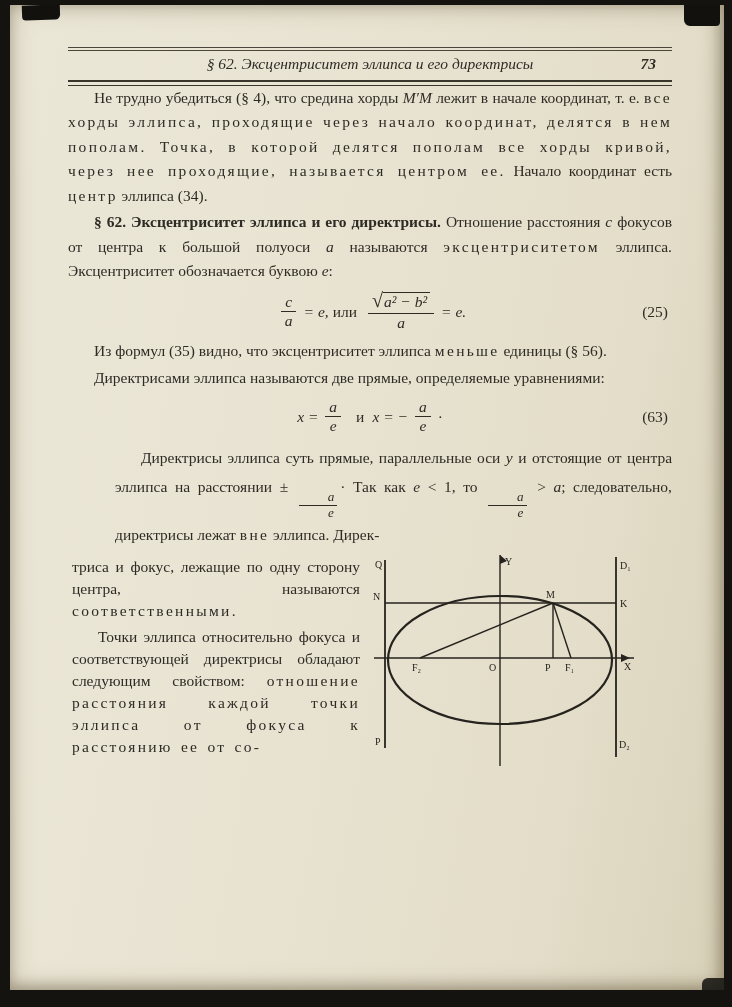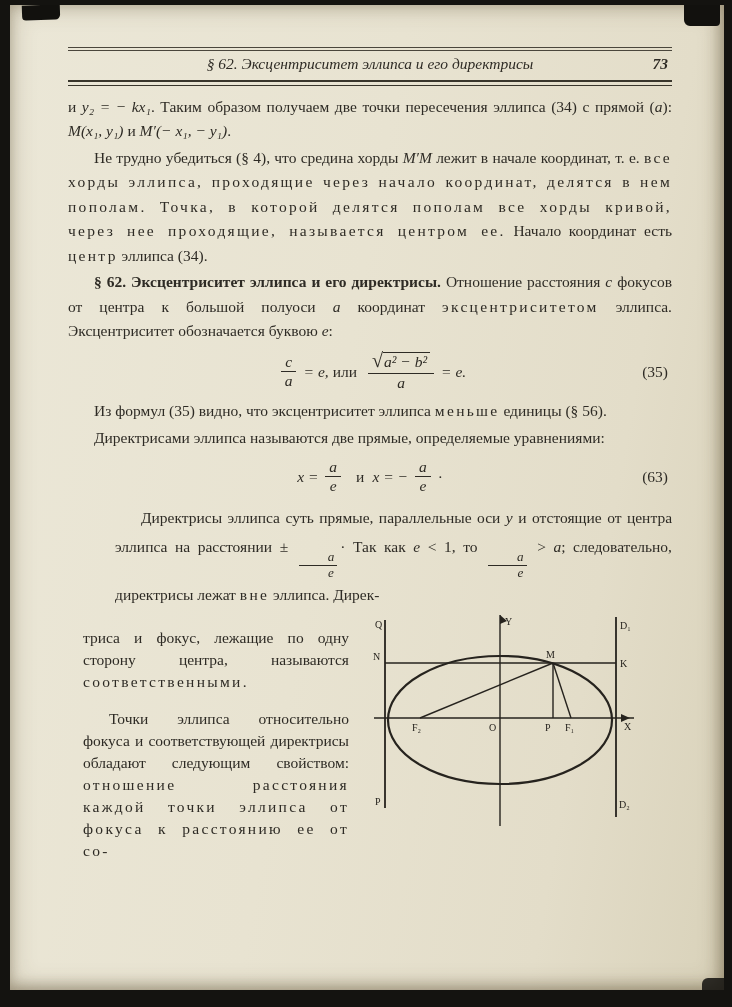--- a/index.html
+++ b/index.html
@@ -21,21 +21,21 @@
 
   .content{
     position:absolute;left:58px;top:42px;width:604px;
     color:#2e2b25;font-size:15.5px;line-height:24.5px;
   }
 
   
   .hline1{height:2px;border-top:1px solid #4a463c;border-bottom:1px solid #4a463c;}
   .hline2{height:3px;border-top:2px solid #39362c;border-bottom:1.5px solid #39362c;margin-top:1px;}
   .hdr-row{position:relative;text-align:center;font-style:italic;font-size:15.5px;padding:1px 0 2px;}
-  .pageno{position:absolute;right:4px;top:1px;font-weight:bold;}
+  .pageno{position:absolute;right:16px;top:1px;font-weight:bold;}
 
   p{margin:0 0 2px;text-align:justify;}
   .ind{text-indent:26px;}
   .sp{letter-spacing:2.3px;word-spacing:2px;}
   .bh{font-weight:bold;}
   .it{font-style:italic;}
   .topgap{margin-top:9px;}
 
   
   .formula{position:relative;display:flex;align-items:center;justify-content:center;margin:8px 0 7px;text-indent:0;}
@@ -48,21 +48,21 @@
   .sqrt .rsign{font-size:1.3em;line-height:1;font-style:normal;transform:translateY(-2px);}
   .sqrt .rbody{border-top:1.3px solid #2e2b25;padding:0 3px 0 1px;}
   .ifrac{display:inline-flex;flex-direction:column;align-items:center;vertical-align:-0.7em;font-size:.85em;line-height:1.12;font-style:italic;margin:0 3px;}
   .ifrac .fnum{border-bottom:1px solid #2e2b25;padding:0 3px;}
   .ifrac .fden{padding:0 3px;}
   .p7{line-height:29px;margin-left:47px;}
 
   
   .wrap-row{display:flex;margin-top:3px;}
   .leftcol{width:296px;line-height:22px;text-align:justify;}
-  .leftcol p{margin:15px;}
+  .leftcol p{margin:4px;}
   .figcol{width:308px;position:relative;}
   .figcol svg{display:block;margin-left:8px;}
   .figcap{text-align:center;margin-top:3px;font-size:14.5px;letter-spacing:1.5px;}
   svg text{font-family:"Liberation Serif","DejaVu Serif",serif;font-size:10px;fill:#26231e;}
 </style>
 </head>
 <body>
 
 <div class="paper">
   <div class="blob tl"></div>
@@ -73,42 +73,41 @@
 
     <div>
       <div class="hline1"></div>
       <div class="hdr-row">
         <span>§ 62. Эксцентриситет эллипса и его директрисы</span>
         <span class="pageno">73</span>
       </div>
       <div class="hline2"></div>
     </div>
 
-    <p class="topgap"><span>и </span><span class="it">y₂ = − kx₁</span><span>. Таким образом получаем две точки пересечения эллипса (34) с прямой (</span><span class="it">a</span><span>): </span><span class="it">M(x₁, y₁)</span><span> и </span><span class="it">M′(− x₁, − y₁)</span><span>.</span></p>
 
     <p class="ind"><span>Не трудно убедиться (§ 4), что средина хорды </span><span class="it">M′M</span><span> лежит в начале координат, т. е. </span><span class="sp">все хорды эллипса, проходящие через начало координат, делятся в нем пополам. Точка, в которой делятся пополам все хорды кривой, через нее проходящие, называется центром ее.</span><span> Начало координат есть </span><span class="sp">центр</span><span> эллипса (34).</span></p>
 
-    <p class="ind"><span class="bh">§ 62. Эксцентриситет эллипса и его директрисы.</span><span> Отношение расстояния </span><span class="it">c</span><span> фокусов от центра к большой полуоси </span><span class="it">a</span><span> координат </span><span class="sp">эксцентриситетом</span><span> эллипса. Эксцентриситет обозначается буквою </span><span class="it">e</span><span>:</span></p>
+    <p class="ind"><span class="bh">§ 62. Эксцентриситет эллипса и его директрисы.</span><span> Отношение расстояния </span><span class="it">c</span><span> фокусов от центра к большой полуоси </span><span class="it">a</span><span> называются </span><span class="sp">эксцентриситетом</span><span> эллипса. Эксцентриситет обозначается буквою </span><span class="it">e</span><span>:</span></p>
 
     <div class="formula">
       <span class="frac">
           <span class="fnum">c</span>
           <span class="fden">a</span>
         </span>
       <span class="fm">= e,</span>
       <span style="margin:0 4px;"> или </span>
       <span class="frac">
         <span class="fnum"><span class="sqrt">
               <span class="rsign">√</span>
               <span class="rbody fm">a² − b²</span>
             </span></span>
         <span class="fden">a</span>
       </span>
       <span class="fm">= e.</span>
-      <span class="eqnum">(35)</span>
+      <span class="eqnum">(25)</span>
     </div>
 
     <p class="ind"><span>Из формул (35) видно, что эксцентриситет эллипса </span><span class="sp">меньше</span><span> единицы (§ 56).</span></p>
 
     <p class="ind"><span>Директрисами эллипса называются две прямые, определяемые уравнениями:</span></p>
 
     <div class="formula">
       <span class="fm">x =</span>
       <span class="frac">
           <span class="fnum">a</span>

